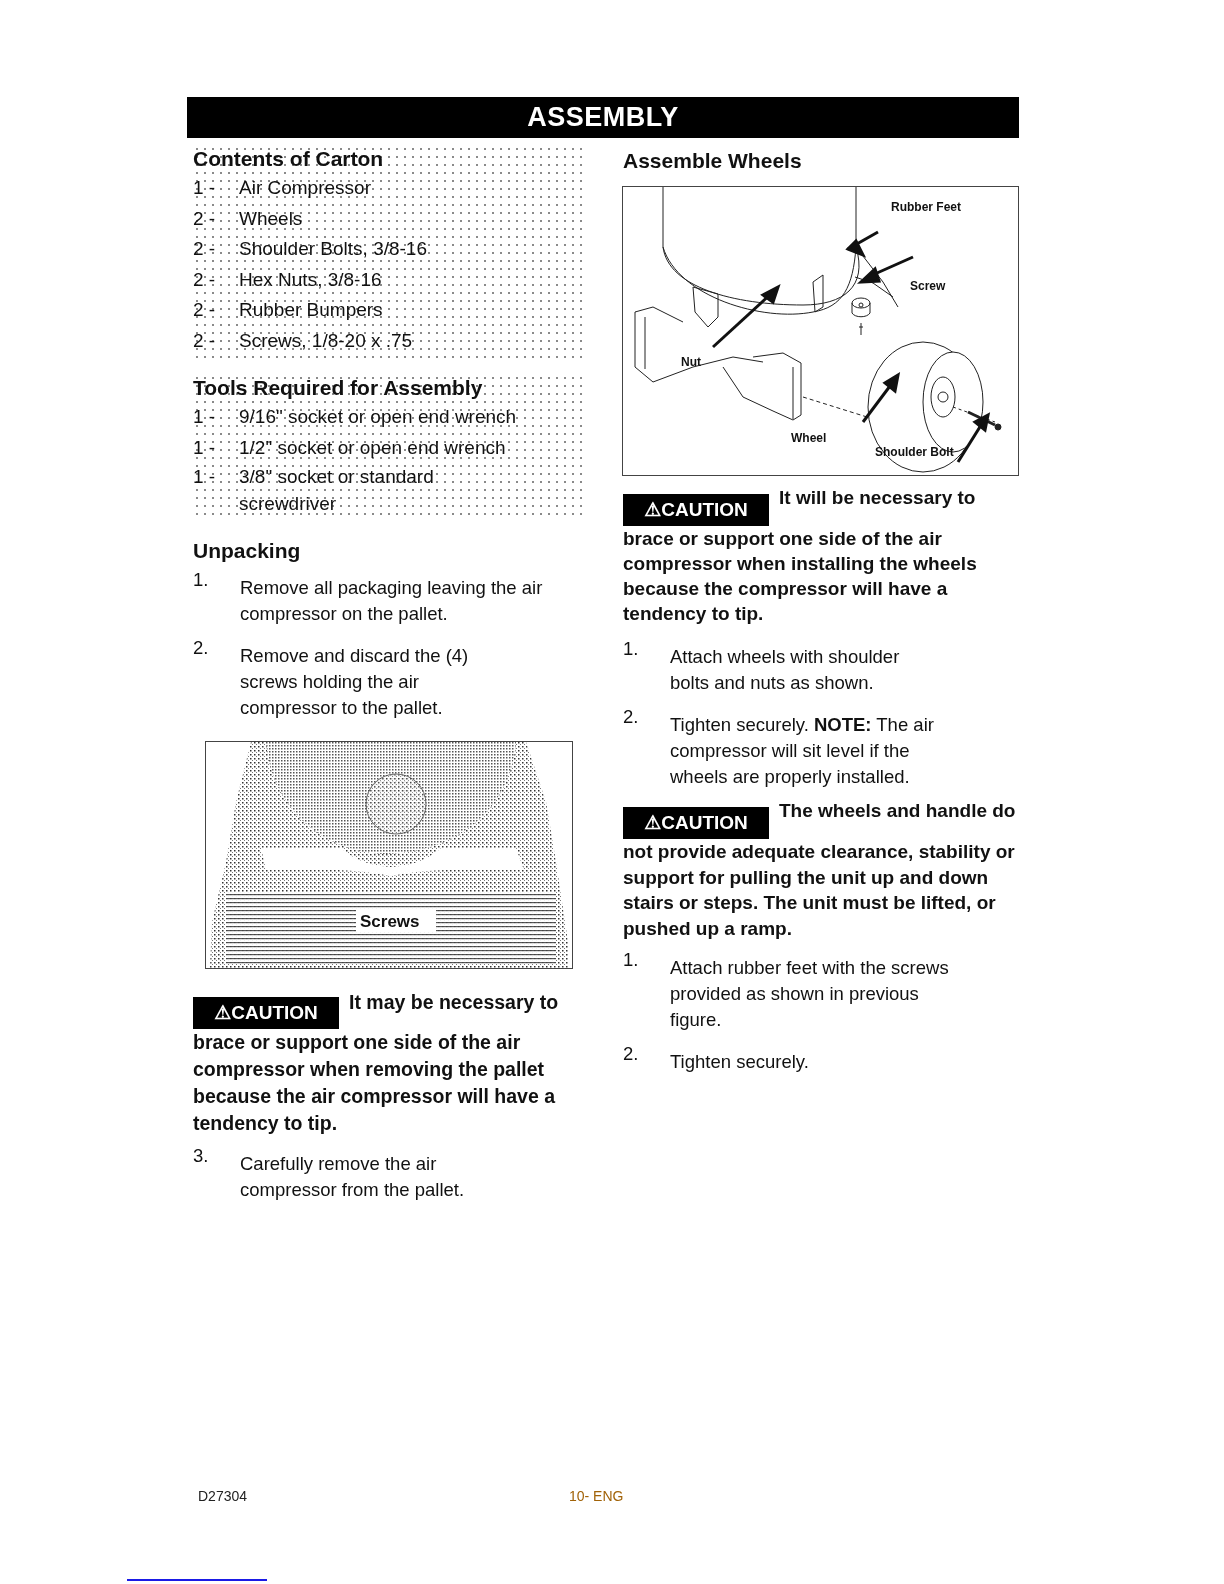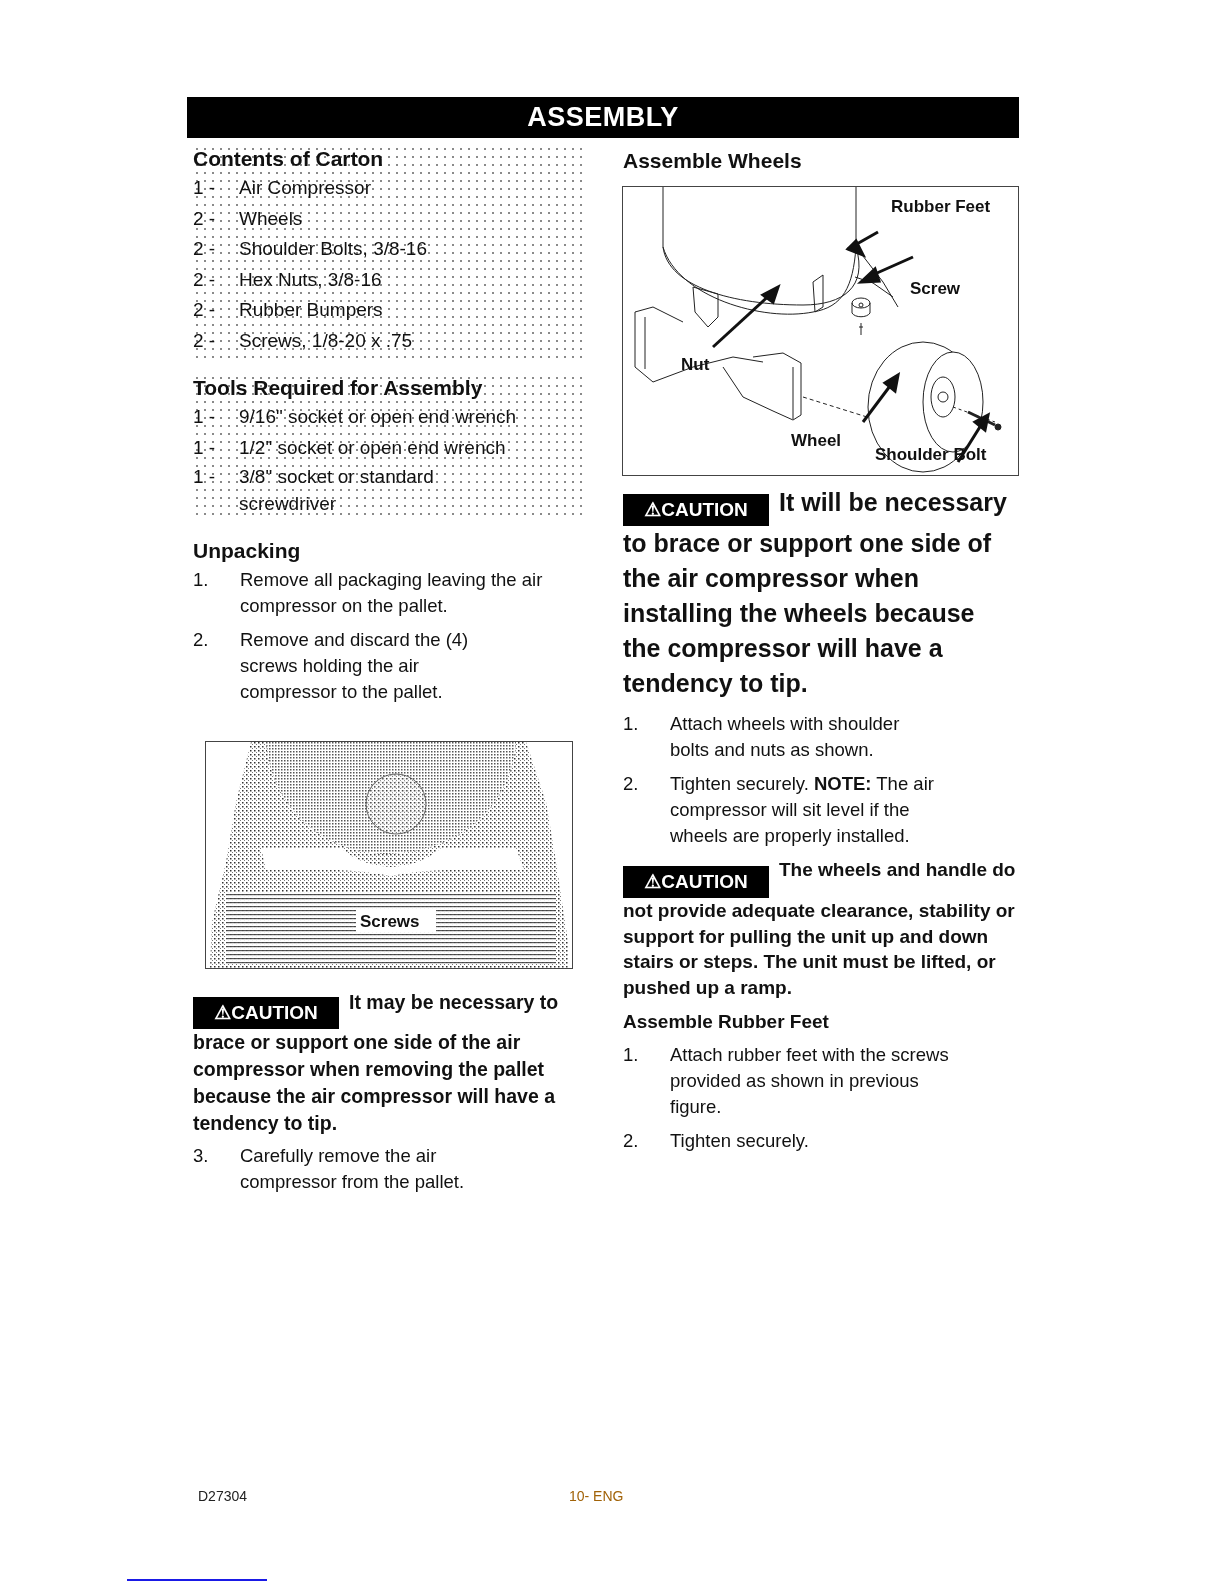--- a/index.html
+++ b/index.html
@@ -11,29 +11,29 @@
   .h-bold { font-weight:bold; font-size:21px; line-height:28px; margin:0; }
   .h-med { font-weight:bold; font-size:19px; line-height:28px; margin:0; }
   .contents-box { width:390px; padding-bottom:4px; }
   .list-dash { list-style:none; margin:0; padding:0; }
   .list-dash li { display:flex; font-size:19px; line-height:30.5px; }
   .list-dash .qty { width:46px; flex:none; }
   .list-dash .txt { flex:1; }
   .ol { list-style:none; margin:0; padding:0; }
   .ol li { display:flex; font-size:18.5px; line-height:26px; margin-bottom:8px; }
   .ol .num { width:47px; flex:none; }
-  .ol .txt { flex:1; }
+  .ol .txt { flex:1;margin-top:8px; }
   .figure-box { position:absolute; border:1.5px solid #444; background:#fff; overflow:hidden; }
   .caution-block { position:relative; }
   .caution-badge { display:inline-block; background:#000; color:#fff; font-weight:bold; font-size:19px; height:32px; line-height:32px; padding:0 8px; margin-right:10px; vertical-align:top; }
   .caution-text { font-weight:bold; font-size:18.5px; line-height:25px; }
   .footer-left { position:absolute; left:198px; top:1488px; font-size:14px; color:#222; }
   .footer-center { position:absolute; left:569px; top:1488px; font-size:14px; color:#a16207; }
   .blue-rule { position:absolute; left:127px; top:1579px; width:140px; height:2px; background:#1a1ae6; }
-  .fig-label { position:absolute; font-weight:bold; font-size:17px; color:#111; }
+  .fig-label { position:absolute; font-weight:bold; font-size:12px; color:#111; }
   b.note { font-weight:bold; }
 </style>
 </head>
 <body>
 
 <div class="header-bar">
   <span>ASSEMBLY</span>
 </div>
 
 <div class="col-left">
@@ -193,36 +193,35 @@
   </svg>
   <span class="fig-label" style="left:268px; top:10px; line-height:20px;">Rubber Feet</span>
   <span class="fig-label" style="left:287px; top:70px;margin-top:22px;">Screw</span>
   <span class="fig-label" style="left:58px; top:168px;">Nut</span>
   <span class="fig-label" style="left:168px; top:244px;">Wheel</span>
   <span class="fig-label" style="left:252px; top:258px;">Shoulder Bolt</span>
 </div>
 
 <div style="position:absolute; left:623px; top:485px; width:395px;">
   <div class="caution-text">
-    <span class="caution-badge" style="width:146px; text-align:center; padding:0; margin-top:9px;">⚠CAUTION</span><span style="font-size:25px; line-height:35px;margin-top:32px;">It will be necessary to brace or support one side of the air compressor when installing the wheels because the compressor will have a tendency to tip.</span>
+    <span class="caution-badge" style="width:146px; text-align:center; padding:0; margin-top:9px;">⚠CAUTION</span><span style="font-size:19px; line-height:22px;margin-top:32px;">It will be necessary to brace or support one side of the air compressor when installing the wheels because the compressor will have a tendency to tip.</span>
   </div>
   <ol class="ol" style="margin-top:10px;">
     <li>
         <span class="num">1.</span>
         <span class="txt" style="width:270px;flex:none;">Attach wheels with shoulder bolts and nuts as shown.</span>
       </li>
     <li>
         <span class="num">2.</span>
         <span class="txt" style="width:300px;flex:none;"><span>Tighten securely. </span><b class="note">NOTE:</b><span> The air compressor will sit level if the wheels are properly installed.</span></span>
       </li>
   </ol>
   <div class="caution-text" style="margin-top:4px;">
     <span class="caution-badge" style="width:146px; text-align:center; padding:0; margin-top:9px;">⚠CAUTION</span><span style="font-size:19px; line-height:25.5px;">The wheels and handle do not provide adequate clearance, stability or support for pulling the unit up and down stairs or steps. The unit must be lifted, or pushed up a ramp.</span>
   </div>
-  <h3 class="h-med" style="margin-top:8px;">Assemble Rubber Feet</h3>
   <ol class="ol" style="margin-top:6px;">
     <li>
         <span class="num">1.</span>
         <span class="txt" style="width:300px;flex:none;">Attach rubber feet with the screws provided as shown in previous figure.</span>
       </li>
     <li>
         <span class="num">2.</span>
         <span class="txt">Tighten securely.</span>
       </li>
   </ol>

